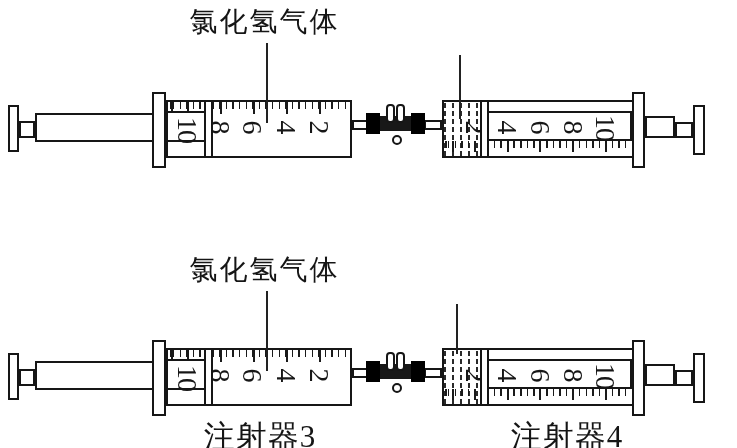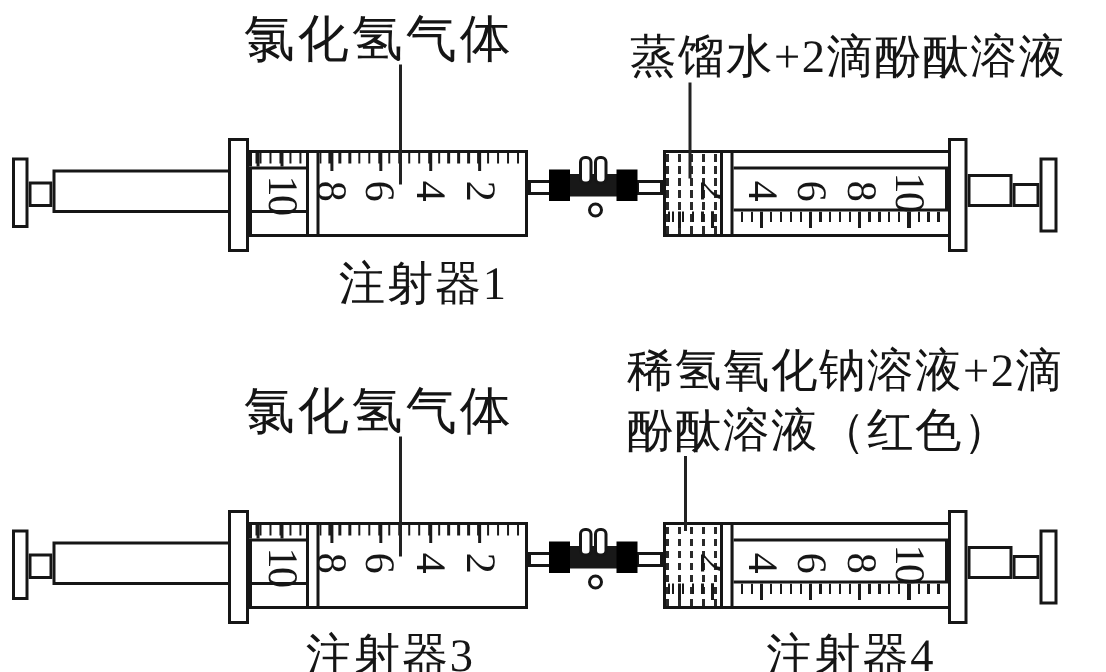--- a/index.html
+++ b/index.html
@@ -58,21 +58,21 @@
           border:2px solid #161616; border-radius:4px; z-index:3; }
   .knob { position: absolute; left:392px; top:135px; width:10px; height:10px; background:#fff;
           border:2px solid #161616; border-radius:50%; z-index:3; }
 
   .leader { position: absolute; width: 2px; background: #222; z-index: 5; }
   .leader-gas    { left:266px; top:43px; height:80px; }
   .leader-liquid { left:459px; top:55px; height:64px; }
   .row-2 .leader-liquid { left:456px; top:56px; height:50px; }
 
   .label { position: absolute; color:#151515; z-index: 6; }
-  .label-gas { left:145px; top:3px; width:215px; text-align:center; font-size:34px; letter-spacing:2px; }
+  .label-gas { left:157px; top:3px; width:215px; text-align:center; font-size:28px; letter-spacing:2px; }
   .label-liquid { left:420px; top:18px; font-size:31px; line-height:40px; white-space:nowrap; letter-spacing:1px; }
   .row-2 .label-liquid { left:418px; top:-21px; }
   .name { top:168px; width:150px; text-align:center; font-size:31px; letter-spacing:1px; }
   .name-left { left:207px; } .name-right { left:510px; }
   .row-2 .name-left { left:185px; } .row-2 .name-right { left:492px; }
 
   .row-2 .rod-right  { left:644px; width:14px; }
   .row-2 .conn-right { left:658px; width:17px; }
   .row-2 .plate-right{ left:675px; }
 </style>
@@ -118,26 +118,21 @@
     <span class="num" style="left:529px;top:112px">6</span>
     <span class="num" style="left:562px;top:112px">8</span>
     <span class="num" style="left:594px;top:111px">10</span>
     <div class="part" style="left:632px;top:92px;width:13px;height:76px"></div>
     <div class="part rod-right" style="left:645px;top:116px;width:30px;height:22px"></div>
     <div class="part conn-right" style="left:675px;top:122px;width:18px;height:16px"></div>
     <div class="part plate-right" style="left:693px;top:105px;width:12px;height:50px"></div>
 
     <div class="label label-gas">氯化氢气体</div>
     <div class="leader leader-gas"></div>
-    <div class="label label-liquid">
-      <div>蒸馏水+2滴酚酞溶液</div>
-      <div></div>
-    </div>
     <div class="leader leader-liquid"></div>
-    <div class="label name name-left">注射器1</div>
   </div>
 
   <div class="row row-2">
 
     <div class="part" style="left:8px;top:105px;width:11px;height:47px"></div>
     <div class="part" style="left:19px;top:121px;width:16px;height:17px"></div>
     <div class="part" style="left:35px;top:113px;width:120px;height:29px"></div>
     <div class="part" style="left:152px;top:92px;width:14px;height:76px"></div>
     <div class="part barrel" style="left:166px;top:100px;width:186px;height:58px"></div>
     <div class="ticks tmin1"></div>
@@ -170,22 +165,18 @@
     <span class="num" style="left:529px;top:112px">6</span>
     <span class="num" style="left:562px;top:112px">8</span>
     <span class="num" style="left:594px;top:111px">10</span>
     <div class="part" style="left:632px;top:92px;width:13px;height:76px"></div>
     <div class="part rod-right" style="left:645px;top:116px;width:30px;height:22px"></div>
     <div class="part conn-right" style="left:675px;top:122px;width:18px;height:16px"></div>
     <div class="part plate-right" style="left:693px;top:105px;width:12px;height:50px"></div>
 
     <div class="label label-gas">氯化氢气体</div>
     <div class="leader leader-gas"></div>
-    <div class="label label-liquid">
-      <div>稀氢氧化钠溶液+2滴</div>
-      <div>酚酞溶液（红色）</div>
-    </div>
     <div class="leader leader-liquid"></div>
     <div class="label name name-left">注射器3</div>
     <div class="label name name-right">注射器4</div>
   </div>
 
 </div>
 
 </body></html>

